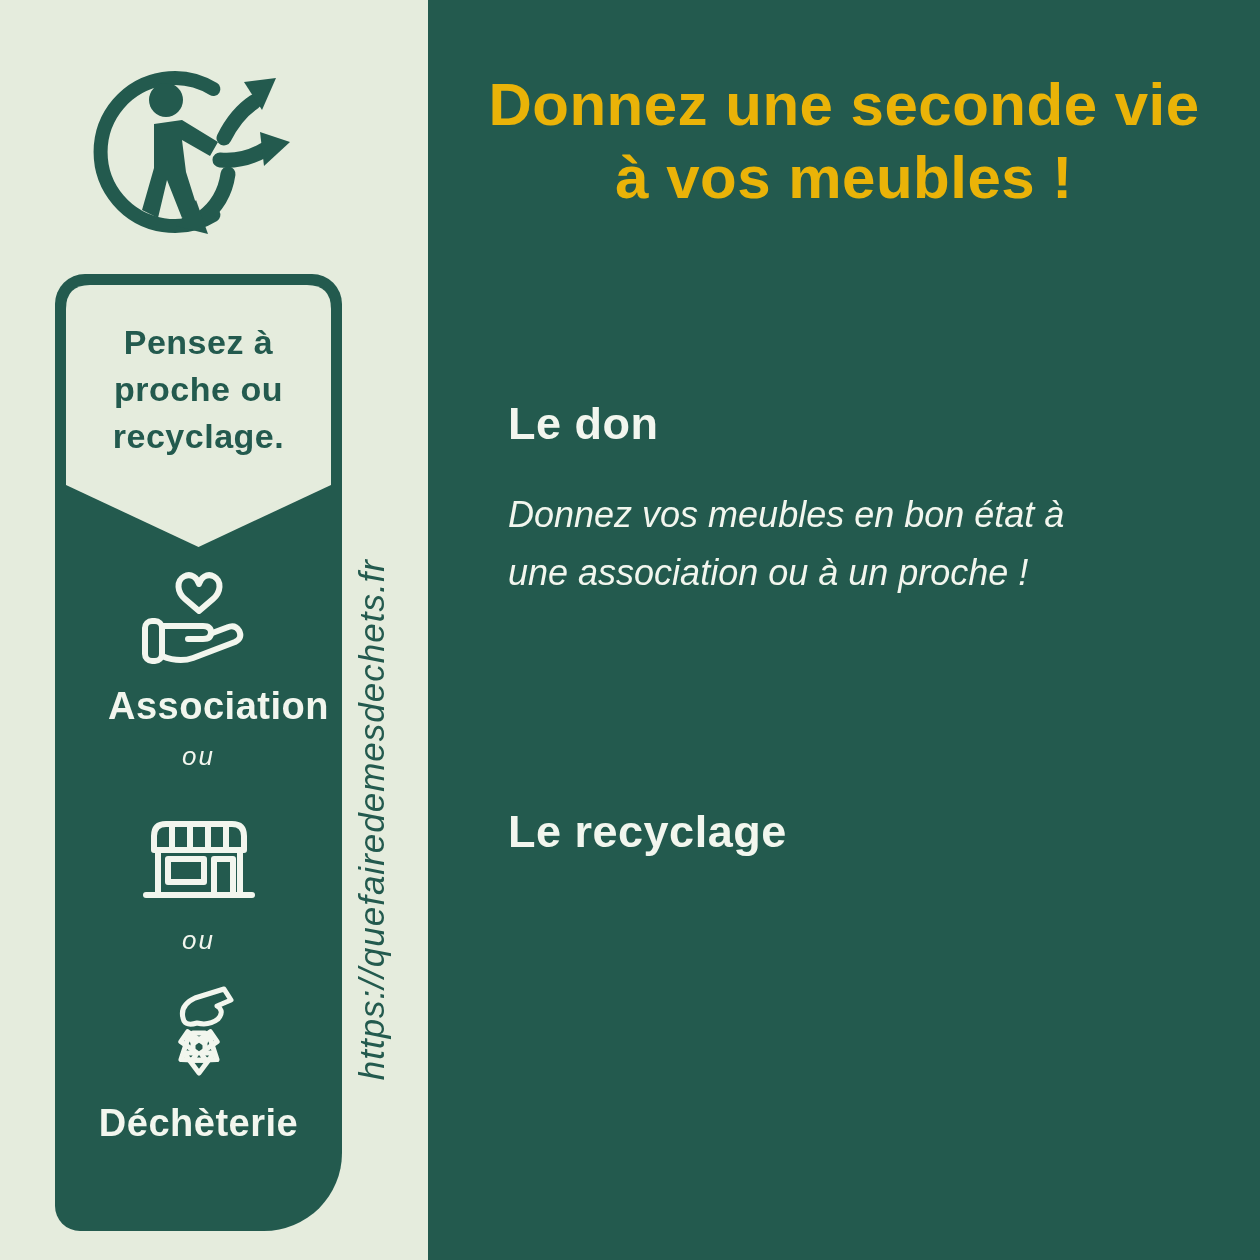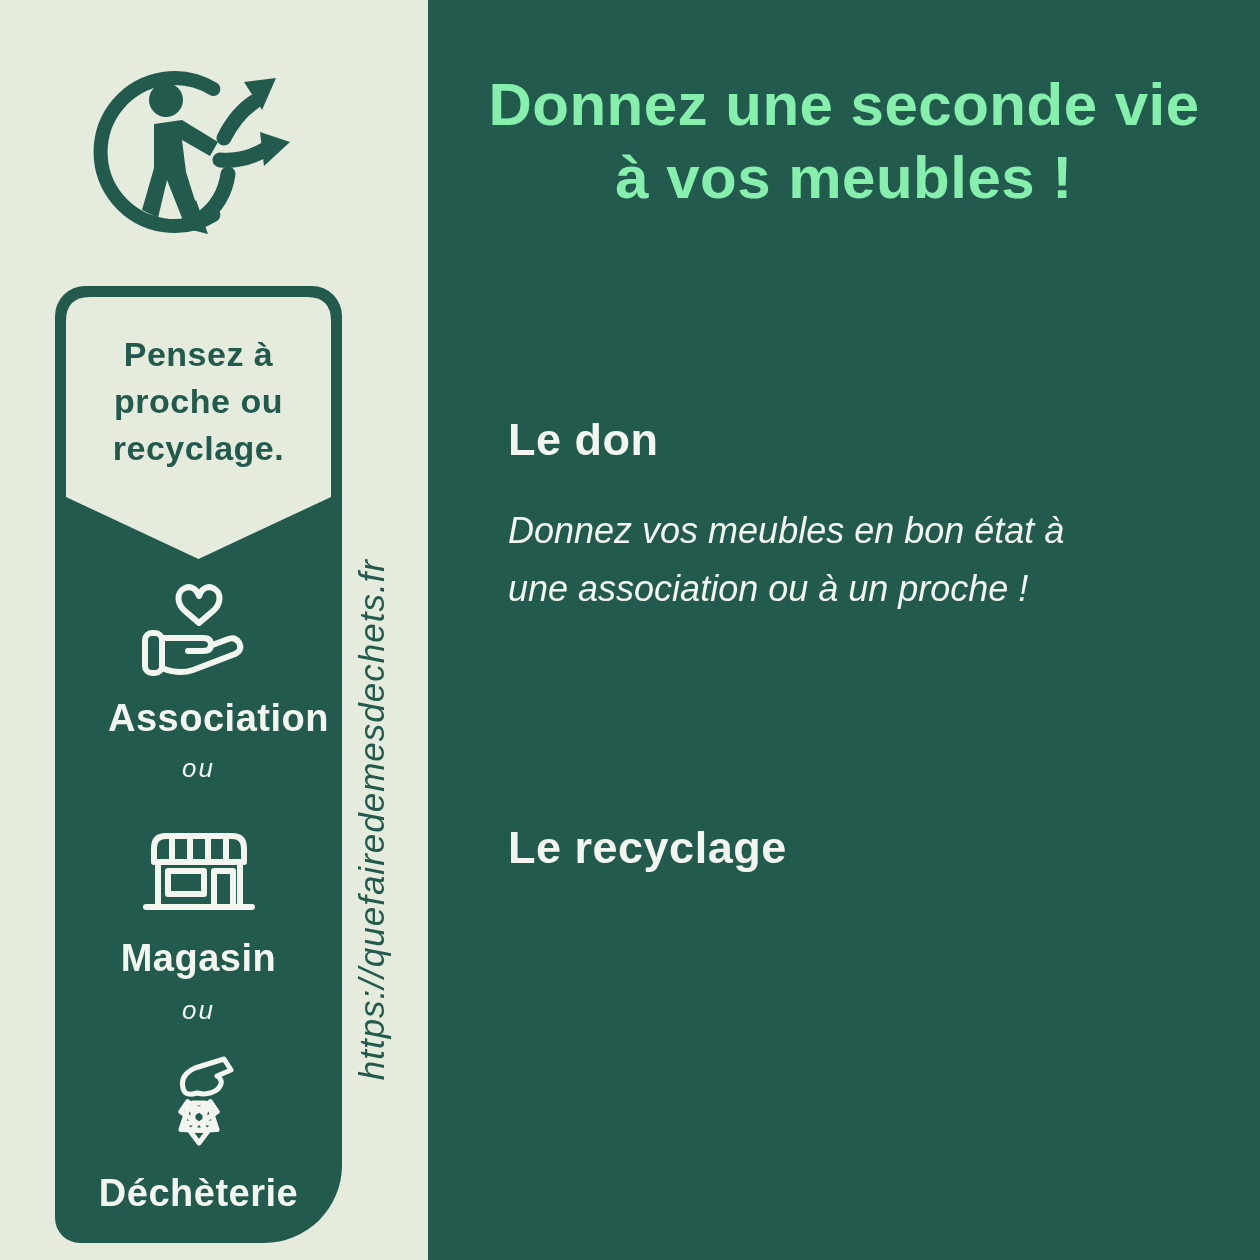--- a/index.html
+++ b/index.html
@@ -9,21 +9,21 @@
     font-family:"Liberation Sans","DejaVu Sans",sans-serif;
   }
   .canvas{position:absolute;inset:0;width:1260px;height:1260px;}
 
   
   .left-col{position:absolute;left:0;top:0;width:428px;height:1260px;background:#e5ecdd;}
 
   .triman{position:absolute;left:92px;top:48px;width:220px;height:208px;}
 
   .panel{
-    position:absolute;left:55px;top:286px;width:287px;height:957px;
+    position:absolute;left:55px;top:274px;width:287px;height:957px;
     background:#235a4e;border-radius:30px 30px 78px 25px;
   }
   .pennant-box{position:absolute;left:11px;top:11px;width:265px;height:262px;}
   .pennant-box svg{position:absolute;inset:0;}
   .pennant-text{
     position:absolute;inset:0;text-align:center;padding-top:34px;box-sizing:border-box;
     color:#235a4e;font-weight:700;font-size:34px;line-height:47px;letter-spacing:.5px;
   }
   .panel-items{
     position:absolute;left:0;top:285px;width:287px;
@@ -47,27 +47,27 @@
   }
   .url-vertical span{
     writing-mode:vertical-rl;transform:rotate(180deg);
     font-size:35px;font-style:italic;color:#235a4e;letter-spacing:1px;white-space:nowrap;
   }
 
   
   .right-col{position:absolute;left:428px;top:0;width:832px;height:1260px;background:#235a4e;}
   .main-title{
     margin:0;padding-top:68px;text-align:center;
-    color:#86efac;font-size:60px;font-weight:700;line-height:1.22;letter-spacing:.5px;
+    color:#eab308;font-size:60px;font-weight:700;line-height:1.22;letter-spacing:.5px;
   }
   .main-title span{display:block;}
   .section{position:absolute;left:80px;width:640px;color:#f2f6ee;}
   .section-don{top:398px;}
   .section-recyclage{top:806px;}
-  .section h2{margin:16px 0 36px 0;font-size:45px;font-weight:700;letter-spacing:.5px;}
+  .section h2{margin:0 0 36px 0;font-size:45px;font-weight:700;letter-spacing:.5px;}
   .section p{margin:0;font-size:36px;font-style:italic;line-height:58px;max-width:600px;}
 
   svg .stroke-w{fill:none;stroke:#f2f6ee;stroke-width:6;stroke-linecap:round;stroke-linejoin:round;}
   svg .fill-g{fill:#235a4e;}
   svg .stroke-g{fill:none;stroke:#235a4e;stroke-linecap:round;stroke-linejoin:round;}
 </style>
 </head>
 <body>
 
 <div class="canvas">
@@ -112,21 +112,20 @@
         <div class="sep-ou sep-1">ou</div>
 
         <svg class="icon-storefront" width="132" height="102" viewBox="0 0 132 102" aria-hidden="true">
           <path class="stroke-w" d="M21,41 L21,27 Q21,15 33,15 L99,15 Q111,15 111,27 L111,41 Z"></path>
           <path class="stroke-w" d="M39,15 L39,41 M57,15 L57,41 M75,15 L75,41 M93,15 L93,41"></path>
           <path class="stroke-w" d="M25,41 L25,86 M107,41 L107,86"></path>
           <rect class="stroke-w" x="35" y="50" width="36" height="23"></rect>
           <rect class="stroke-w" x="81" y="50" width="19" height="36"></rect>
           <path class="stroke-w" d="M13,86 L119,86"></path>
         </svg>
-        <div class="opt-label lbl-magasin">Magasin</div>
 
         <div class="sep-ou sep-2">ou</div>
 
         <svg class="icon-sorting" width="122" height="114" viewBox="0 0 122 114" aria-hidden="true">
           <path class="stroke-w" style="stroke-width:5" d="M46,40 Q40,25 57,17 L86,8 L93,19 L79,25 Q87,30 80,38 Q71,45 59,42 Q49,45 46,40 Z"></path>
           <path class="stroke-w" style="stroke-width:5" d="M55,52 L55,72 L46,72 L61,92 L76,72 L67,72 L67,52 Z"></path>
           <path class="stroke-w" style="stroke-width:5" transform="rotate(55 61 66)" d="M55,48 L55,68 L46,68 L61,88 L76,68 L67,68 L67,48 Z"></path>
           <path class="stroke-w" style="stroke-width:5" transform="rotate(-55 61 66)" d="M55,48 L55,68 L46,68 L61,88 L76,68 L67,68 L67,48 Z"></path>
         </svg>
         <div class="opt-label lbl-decheterie">Déchèterie</div>

